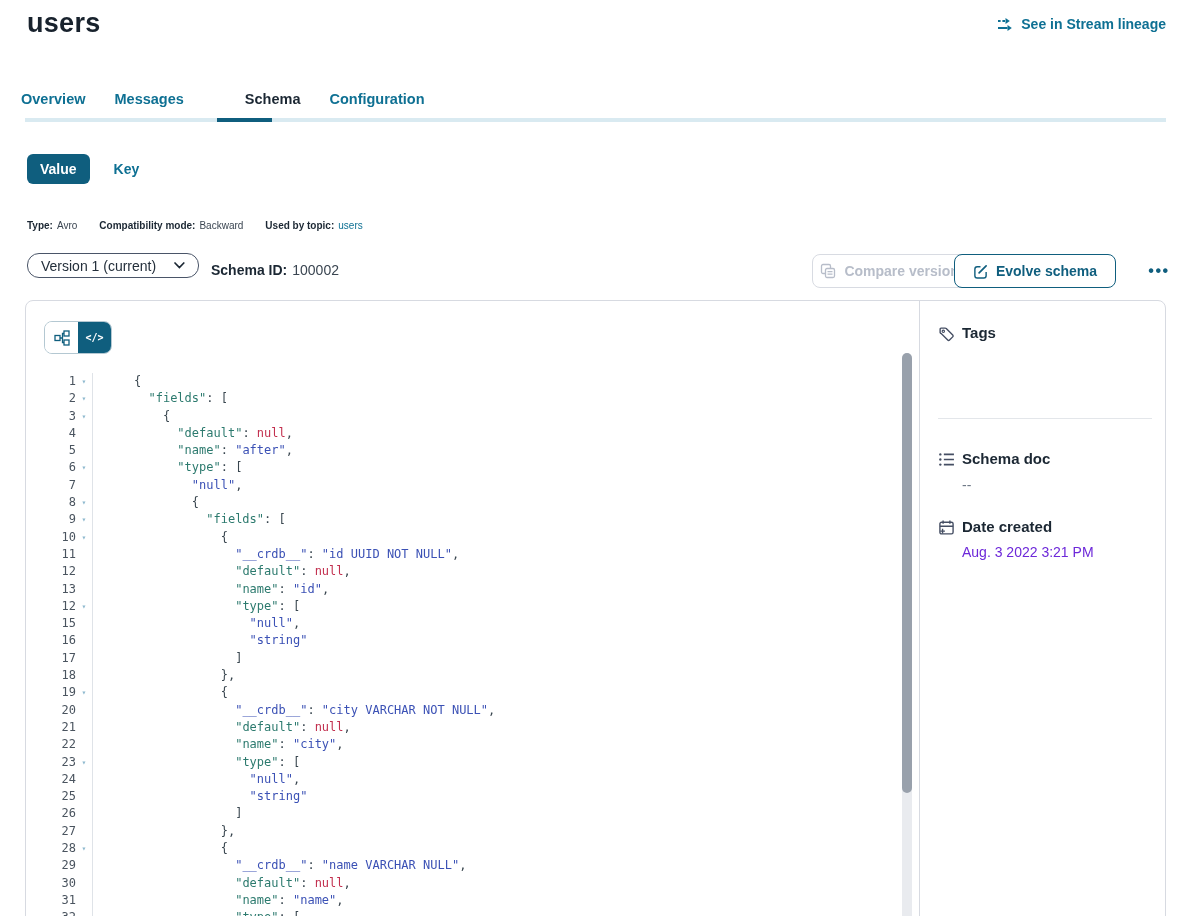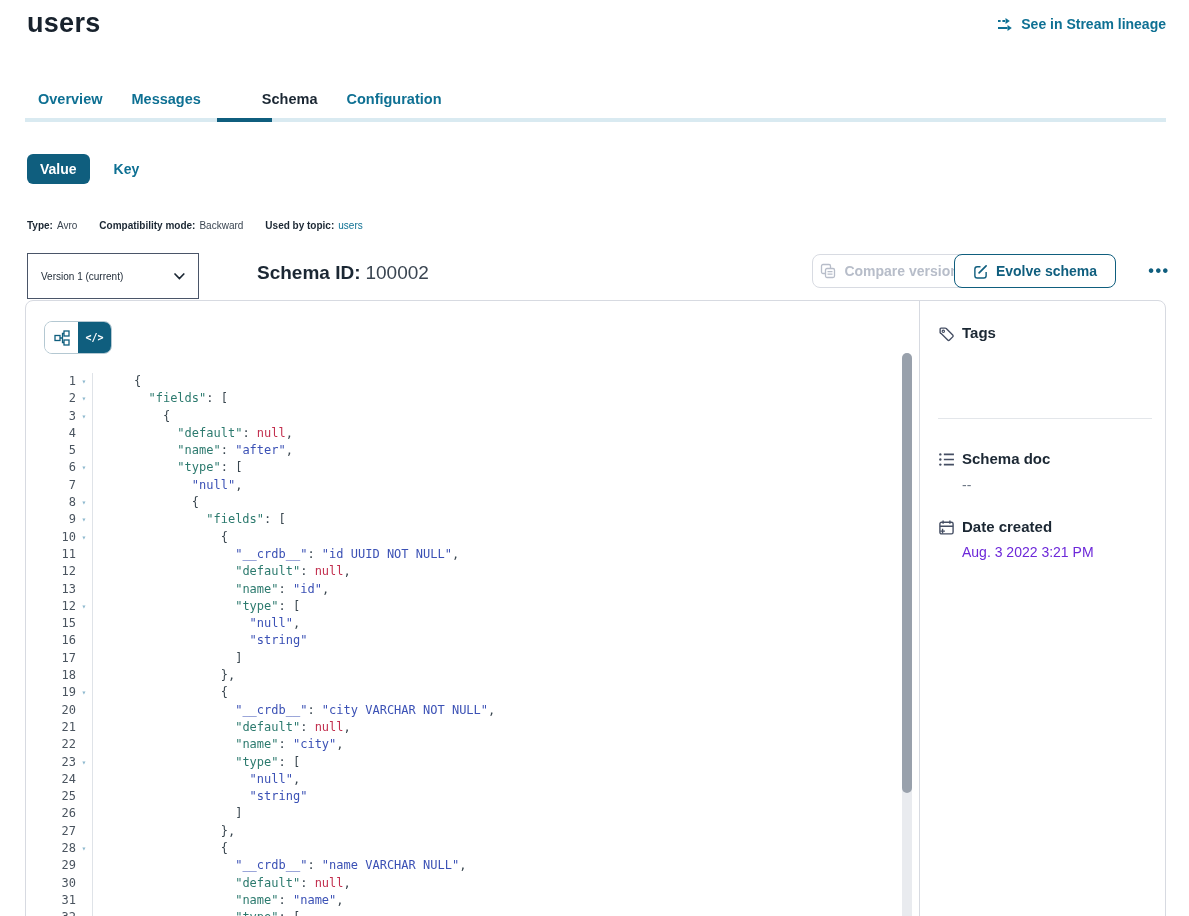--- a/index.html
+++ b/index.html
@@ -13,40 +13,40 @@
   html,body{width:1189px; height:916px; overflow:hidden;}
   body{
     position:relative; background:#fff; color:var(--text-dark);
     font-family:"Liberation Sans", sans-serif;
   }
   
   .page-title{position:absolute; left:27px; top:8px; font-size:27px; font-weight:700; letter-spacing:.3px; color:#18222d;}
   .lineage{position:absolute; right:23px; top:16px; display:flex; align-items:center; gap:7px;
     color:var(--link); font-size:14px; font-weight:700; cursor:pointer;}
   
-  .tabs{position:absolute; left:38px; top:91px; display:flex; gap:29px; font-size:14.5px; font-weight:600;}
+  .tabs{position:absolute; left:21px; top:91px; display:flex; gap:29px; font-size:14.5px; font-weight:600;}
   .tab{color:var(--link); cursor:pointer; padding-bottom:10px;}
   .tab.active{color:var(--text-dark);margin-left:32px;}
   .tab-track{position:absolute; left:25px; top:118px; width:1141px; height:4px; background:var(--tab-track);}
   .tab-active-bar{position:absolute; left:192px; top:0; width:55px; height:4px; background:var(--accent);}
   
   .vk{position:absolute; left:27px; top:154px; display:flex; align-items:center; gap:24px;}
   .vk-value{background:var(--accent); color:#fff; border:none; border-radius:6px; height:30px; padding:0 13px;
     font-size:14px; font-weight:600; font-family:inherit; cursor:pointer;}
   .vk-key{background:none; border:none; color:var(--link); font-size:14px; font-weight:600; font-family:inherit; cursor:pointer;}
   
   .meta{position:absolute; left:27px; top:220px; display:flex; gap:22px; font-size:10px; color:var(--text-body);}
   .meta b{color:var(--text-dark); font-weight:700; margin-right:4px;}
   .meta .link{color:var(--link); cursor:pointer;}
   
   .vrow{position:absolute; left:0; top:253px; width:1189px; height:36px;}
-  .select{position:absolute; left:27px; top:0; width:172px; height:46px; border:1px solid #4a5568; border-radius:0;
+  .select{position:absolute; left:27px; top:0; width:172px; height:25px; border:1px solid #4a5568; border-radius:12px;
     background:#fff; display:flex; align-items:center; justify-content:space-between; padding:0 13px;
-    font-size:10px; color:#242f3b; cursor:pointer;}
-  .schema-id{position:absolute; left:211px; top:9px; font-size:19px; color:var(--text-body);margin-left:46px;}
+    font-size:14px; color:#242f3b; cursor:pointer;}
+  .schema-id{position:absolute; left:211px; top:9px; font-size:14px; color:var(--text-body);}
   .schema-id b{color:var(--text-dark); margin-right:5px;}
   .btn{position:absolute; top:1px; height:34px; border-radius:8px; background:#fff; display:flex; align-items:center;
     justify-content:center; gap:8px; font-size:14px; font-weight:600; font-family:Liberation Sans, sans-serif; cursor:pointer;}
   .btn.compare{right:214px; width:163px; border:1px solid #d8dbe2; color:var(--disabled);}
   .btn.evolve{right:73px; width:162px; border:1px solid var(--accent); color:var(--accent);}
   .more{position:absolute; right:15px; top:3px; width:30px; height:30px; border:none; background:none;
     color:var(--accent); font-size:16px; font-weight:700; letter-spacing:1.5px; cursor:pointer;}
   
   .card{position:absolute; left:25px; top:300px; width:1141px; height:640px; border:1px solid var(--border);
     border-radius:8px 8px 0 0; background:#fff; overflow:hidden;}

